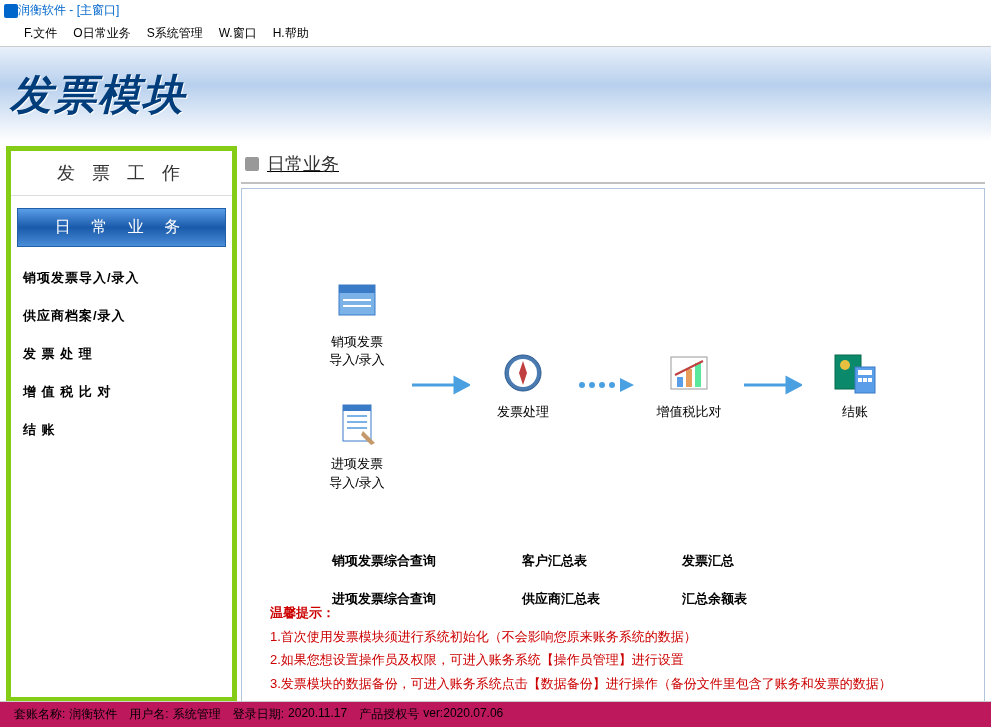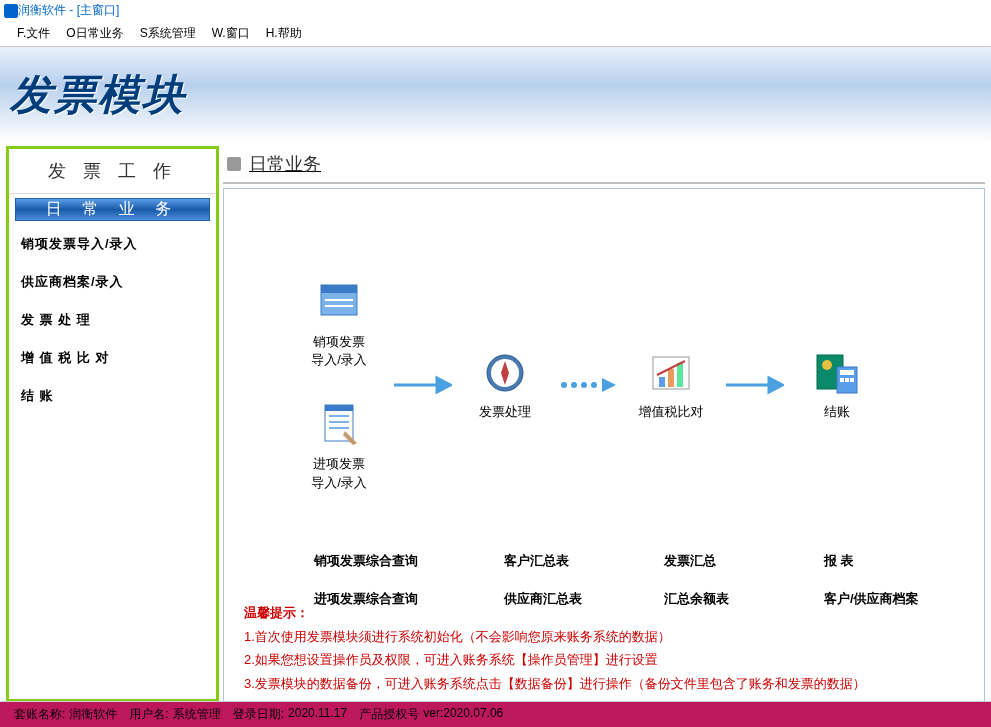--- a/index.html
+++ b/index.html
@@ -2,31 +2,31 @@
 <html><head>
 <meta charset="utf-8">
 <style>
 * { margin: 0; padding: 0; box-sizing: border-box; }
 body { font-family: "Microsoft YaHei", SimSun, sans-serif; font-size: 12px; background: #fff; width: 991px; height: 727px; overflow: hidden; position: relative; }
 
 .titlebar { background: #fff; padding: 2px 4px; display: flex; align-items: center; }
 .titlebar-icon { width: 14px; height: 14px; background: #0066cc; display: inline-block; border-radius: 2px; }
 .titlebar-text { color: #0066cc; font-size: 12px; }
 
-.menubar { background: #fff; padding: 4px 17px; display: flex; gap: 16px; border-bottom: 1px solid #ccc; }
+.menubar { background: #fff; padding: 4px 24px; display: flex; gap: 16px; border-bottom: 1px solid #ccc; }
 .menubar-item { cursor: pointer; font-size: 12px; }
 
 .banner { height: 95px; background: linear-gradient(to bottom, #e8f0fa 0%, #b8d0ed 40%, #ffffff 100%); display: flex; align-items: center; padding-left: 10px; }
 .banner-title { font-size: 42px; font-weight: bold; color: #003d7a; font-style: italic; text-shadow: 1px 1px 0 #fff; letter-spacing: 2px; }
 
 .content-area { display: flex; height: 560px; }
 
-.sidebar { width: 231px; border: 3px solid #84cc16; margin: 4px 0 0 6px; background: #fff; }
+.sidebar { width: 231px; border: 5px solid #84cc16; margin: 4px 0 0 6px; background: #fff; }
 .sidebar-header { text-align: center; padding: 10px; font-size: 18px; color: #333; border-bottom: 1px solid #ddd; letter-spacing: 6px; }
-.sidebar-active { margin: 4px 6px; padding: 0; text-align: center; background: linear-gradient(to bottom, #5a9de8, #1a5aaa, #4a8dd8); color: #fff; font-size: 16px; border: 1px solid #2060a8; letter-spacing: 8px; }
+.sidebar-active { margin: 12px 6px; padding: 8px; text-align: center; background: linear-gradient(to bottom, #5a9de8, #1a5aaa, #4a8dd8); color: #fff; font-size: 16px; border: 1px solid #2060a8; letter-spacing: 8px; }
 .sidebar-item { padding: 10px 12px; font-size: 13px; font-weight: bold; cursor: pointer; letter-spacing: 1px; }
 
 .main { flex: 1; margin: 4px 6px 0 4px; }
 .main-header { display: flex; align-items: center; border-bottom: 2px solid #c0c0c0; padding: 6px 0; text-decoration: underline; }
 .main-header-bullet { width: 14px; height: 14px; background: #999; border-radius: 2px; margin: 0 8px 0 4px; }
 .main-header-text { font-size: 18px; color: #333; }
 
 .main-body { border: 1px solid #b0c4de; height: 520px; margin-top: 4px; padding: 20px; background: #fff; position: relative; }
 
 .flow-row { display: flex; align-items: center; justify-content: flex-start; gap: 0; margin-top: 70px; margin-left: 50px; }
@@ -35,21 +35,21 @@
 .flow-node-icon { width: 48px; height: 48px; display: flex; align-items: center; justify-content: center; margin-bottom: 6px; }
 .flow-node-label { font-size: 13px; text-align: center; line-height: 1.4; }
 
 .arrow { width: 60px; height: 20px; display: flex; align-items: center; justify-content: center; margin: 0 8px; }
 .arrow svg { width: 60px; height: 20px; }
 
 .links-row { display: flex; gap: 40px; margin-top: 60px; margin-left: 70px; }
 .links-col { display: flex; flex-direction: column; gap: 20px; }
 .links-col a { color: #000; font-weight: bold; font-size: 13px; text-decoration: none; cursor: pointer; }
 
-.tips { position: absolute; bottom: 12px; left: 20px; right: 16px; font-size: 13px; line-height: 1.8; }
+.tips { position: absolute; bottom: 12px; left: 28px; right: 16px; font-size: 13px; line-height: 1.8; }
 .tips-title { color: #c00; font-weight: bold; }
 .tips-line { color: #c00; }
 
 .statusbar { position: absolute; bottom: 0; left: 0; right: 0; background: #be185d; padding: 4px 14px; font-size: 12px; border-top: 1px solid #ccc; display: flex; gap: 4px; }
 </style>
 </head>
 <body>
 
 <div class="titlebar">
   <span class="titlebar-icon"></span>
@@ -182,24 +182,20 @@
           <a>进项发票综合查询</a>
         </div>
         <div class="links-col" style="width:120px">
           <a>客户汇总表</a>
           <a>供应商汇总表</a>
         </div>
         <div class="links-col" style="width:120px">
           <a>发票汇总</a>
           <a>汇总余额表</a>
         </div>
-        <div class="links-col" style="width:140px">
-          <a>报    表</a>
-          <a>客户/供应商档案</a>
-        </div>
       </div>
 
       <div class="tips">
         <div class="tips-title">温馨提示：</div>
         <div class="tips-line">1.首次使用发票模块须进行系统初始化（不会影响您原来账务系统的数据）</div>
         <div class="tips-line">2.如果您想设置操作员及权限，可进入账务系统【操作员管理】进行设置</div>
         <div class="tips-line">3.发票模块的数据备份，可进入账务系统点击【数据备份】进行操作（备份文件里包含了账务和发票的数据）</div>
       </div>
 
     </div>

